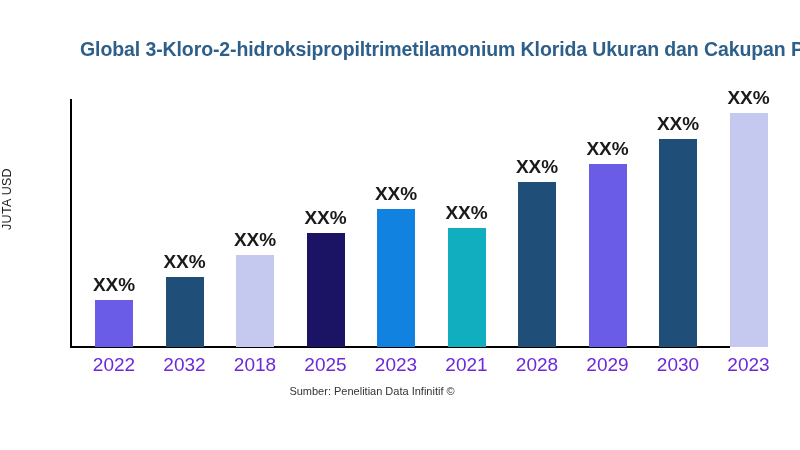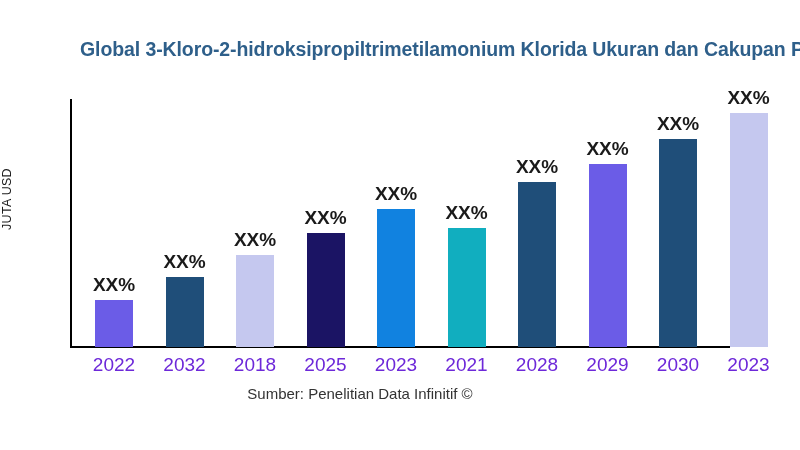--- a/index.html
+++ b/index.html
@@ -98,25 +98,25 @@
   .tick-label {
     position: absolute;
     top: 354px;
     width: 66px;
     text-align: center;
     font-size: 19px;
     color: #6d28d9;
   }
   #source-note {
     position: absolute;
-    left: 0;
+    left: 12px;
     top: 385px;
     width: 720px;
     text-align: center;
-    font-size: 15px;
+    font-size: 11px;
     color: #333333;
   }
 </style>
 </head>
 <body>
 
 <div id="chart-root">
 
   <div id="chart-title">Global 3-Kloro-2-hidroksipropiltrimetilamonium Klorida Ukuran dan Cakupan P</div>
 

